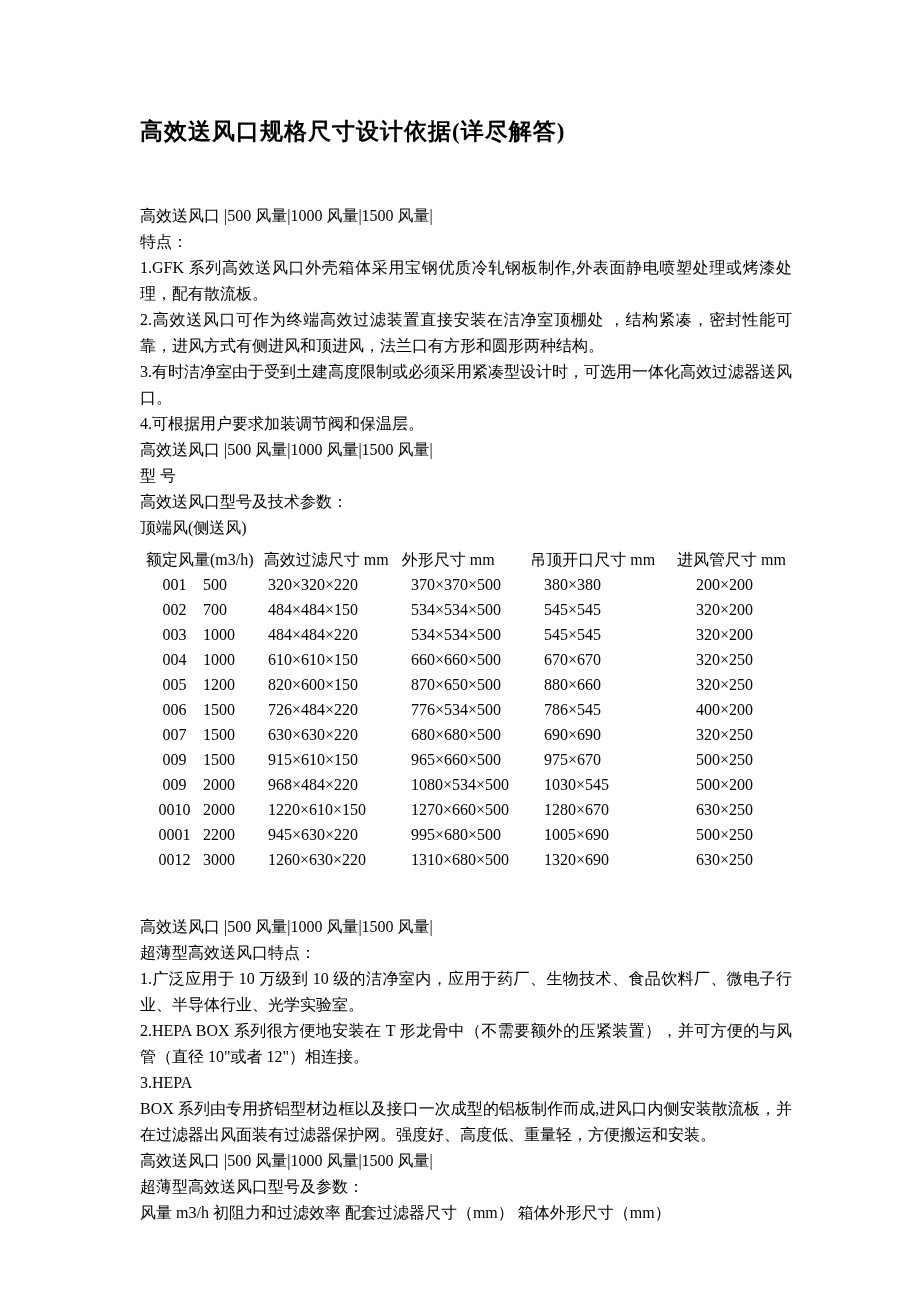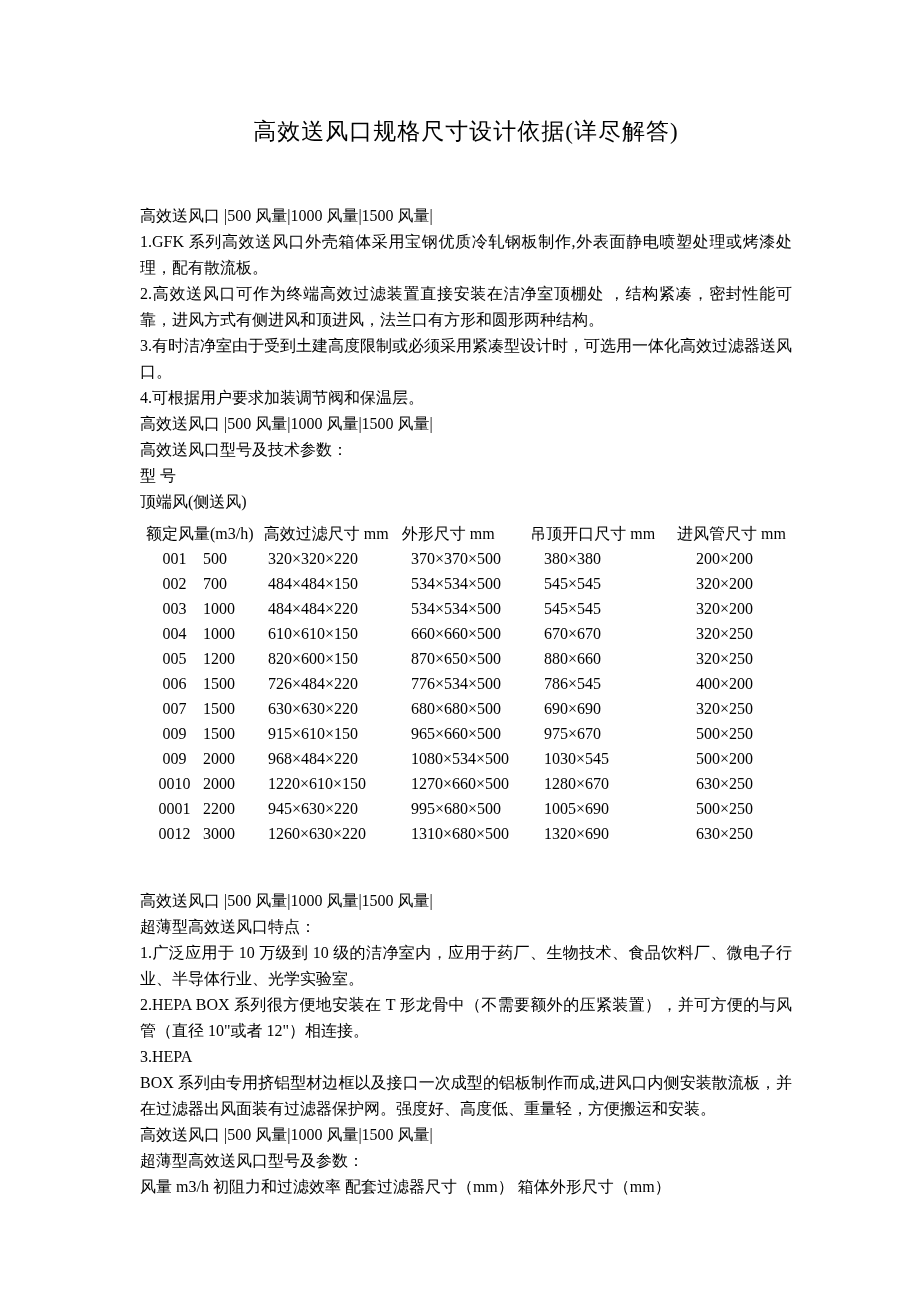--- a/index.html
+++ b/index.html
@@ -14,22 +14,22 @@
     box-sizing: border-box;
     background: #ffffff;
     padding: 116px 128px 30px 140px;
     overflow: hidden;
     font-family: "Liberation Serif", "DejaVu Serif", serif;
     color: #000000;
   }
   .title {
     margin: 0 0 56px 0;
     font-size: 23px;
-    font-weight: normal;
-    text-align: center;
+    font-weight: bold;
+    text-align: left;
     letter-spacing: 1px;
   }
   .para {
     margin: 0;
     font-size: 16px;
     line-height: 26px;
     text-align: justify;
   }
   .spec-table { margin: 6px; }
   .trow {
@@ -50,27 +50,28 @@
 </style>
 </head>
 <body>
 
 <div class="page">
 
   <h1 class="title">高效送风口规格尺寸设计依据(详尽解答)</h1>
 
   <div id="intro-section">
       <p class="para">高效送风口 |500 风量|1000 风量|1500 风量|</p>
+      <p class="para">特点：</p>
       <p class="para">1.GFK 系列高效送风口外壳箱体采用宝钢优质冷轧钢板制作,外表面静电喷塑处理或烤漆处理，配有散流板。</p>
       <p class="para">2.高效送风口可作为终端高效过滤装置直接安装在洁净室顶棚处 ，结构紧凑，密封性能可靠，进风方式有侧进风和顶进风，法兰口有方形和圆形两种结构。</p>
       <p class="para">3.有时洁净室由于受到土建高度限制或必须采用紧凑型设计时，可选用一体化高效过滤器送风口。</p>
       <p class="para">4.可根据用户要求加装调节阀和保温层。</p>
       <p class="para">高效送风口 |500 风量|1000 风量|1500 风量|</p>
+      <p class="para">型 号</p>
       <p class="para">高效送风口型号及技术参数：</p>
-      <p class="para">型 号</p>
       <p class="para">顶端风(侧送风)</p>
     </div>
 
   <div class="spec-table">
     <div class="trow">
       <span class="c12">额定风量(m3/h)</span>
       <span class="c3">高效过滤尺寸 mm</span>
       <span class="c4">外形尺寸 mm</span>
       <span class="c5">吊顶开口尺寸 mm</span>
       <span class="c6">进风管尺寸 mm</span>

